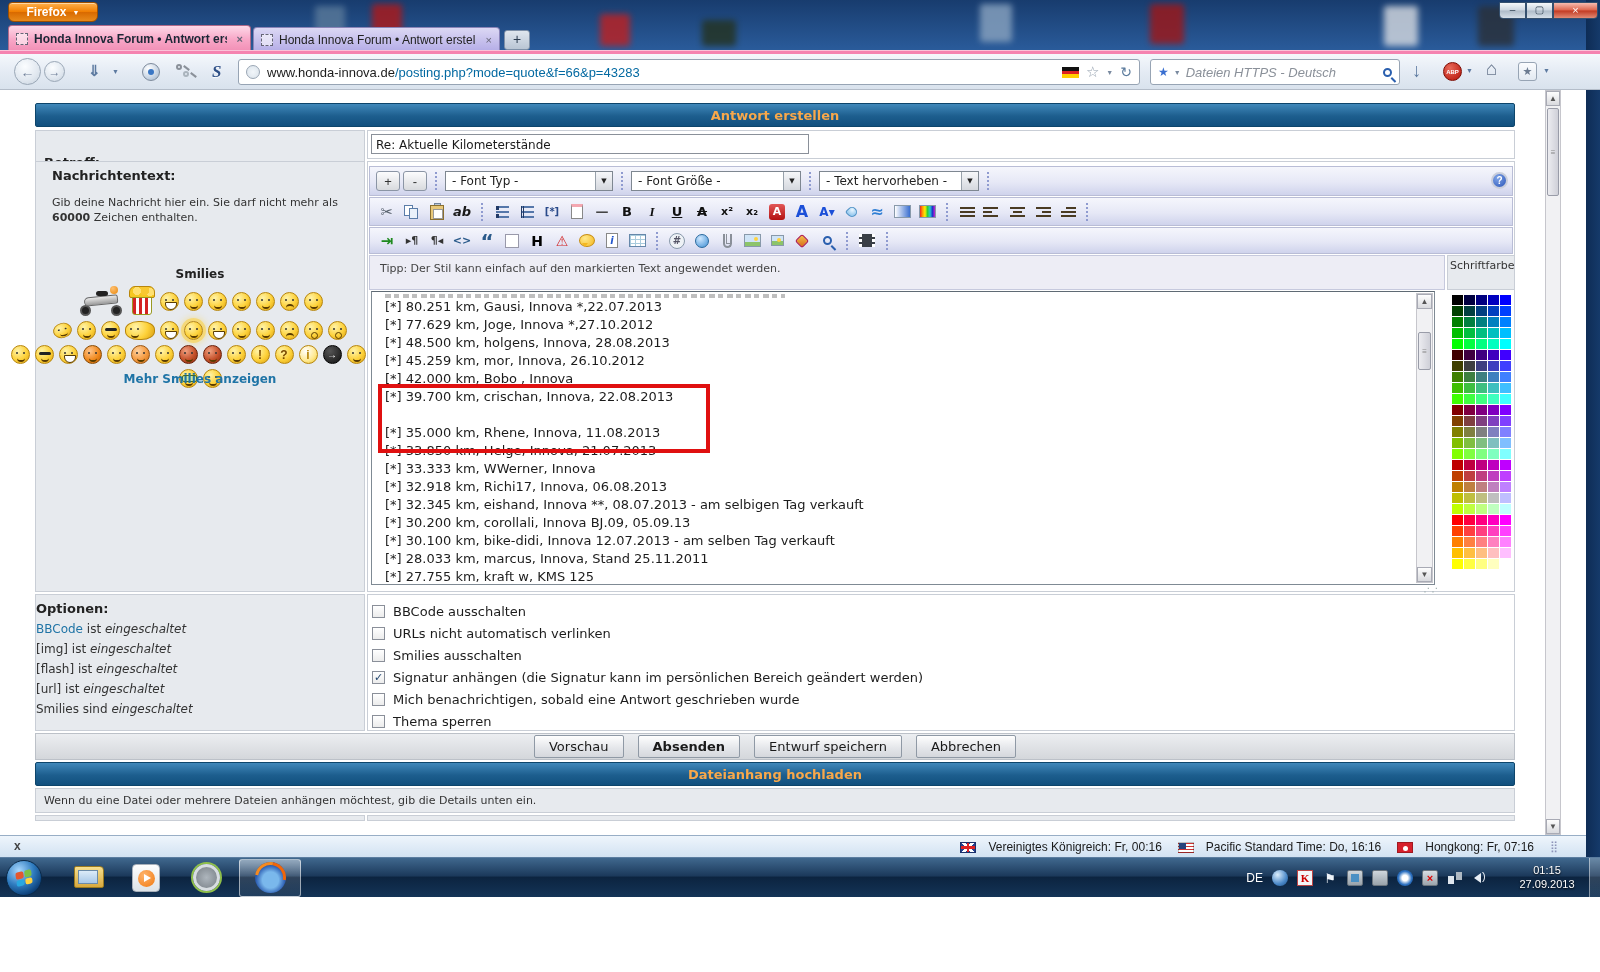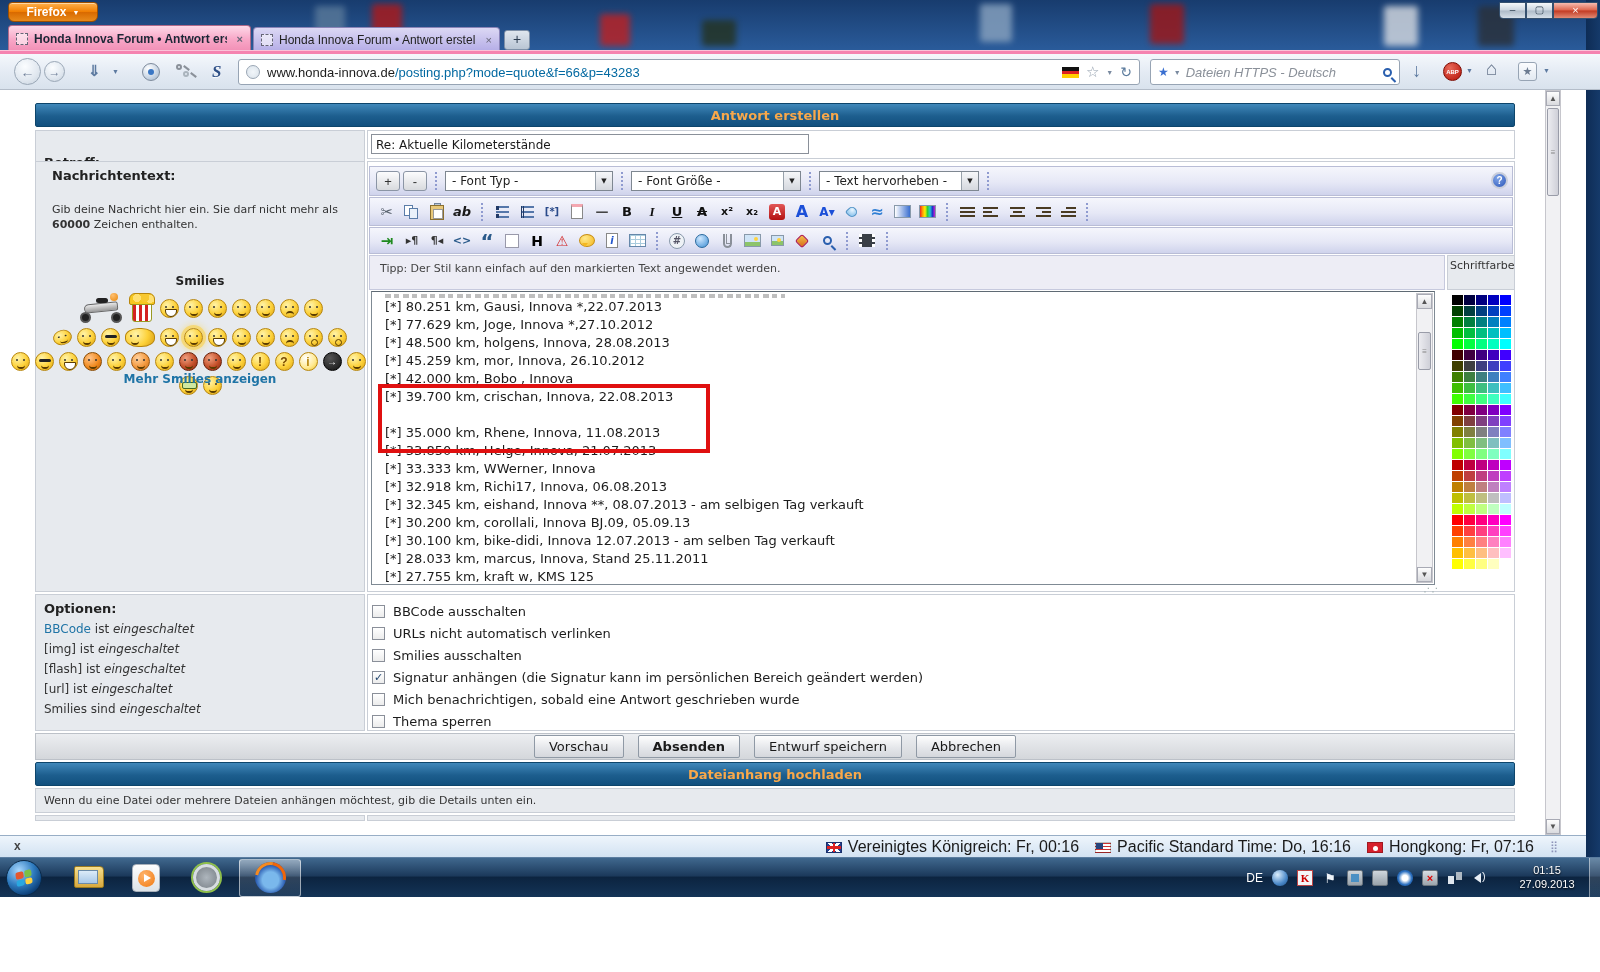--- a/index.html
+++ b/index.html
@@ -151,21 +151,21 @@
 .cbrow{display:flex;align-items:center;gap:8px;height:22px;font-size:13px;color:#1c1c1c;font-family:"DejaVu Sans",sans-serif}
 .cb{width:13px;height:13px;border:1px solid #8a8f99;background:linear-gradient(#fff,#ececec);display:inline-flex;align-items:center;justify-content:center;font-size:11px;color:#23466e;flex:none}
 .btnsbar{position:absolute;background:linear-gradient(#eceef1,#d4d7db);border:1px solid #bcc1c8;display:flex;align-items:center;justify-content:center;gap:14px}
 .pbtn{height:23px;padding:0 14px;background:linear-gradient(#fefefe,#e3e5e9 60%,#d5d8dd);border:1px solid #8f99a5;border-radius:2px;font-size:13px;color:#1a1a1a;font-family:"DejaVu Sans",sans-serif}
 .pbtn.bold{font-weight:bold}
 
 
 .addonbar{position:absolute;left:0;top:835px;width:1586px;height:22px;background:linear-gradient(#eef5fc,#d2e2f2);border-top:1px solid #98aec6;z-index:3}
 .addx{position:absolute;left:14px;top:3px;font-size:12px;color:#444;font-weight:bold}
 .clocks{position:absolute;right:52px;top:0;height:22px;display:flex;align-items:center;gap:16px}
-.clk{display:flex;align-items:center;gap:6px;font-size:16px;color:#1a1a1a}
+.clk{display:flex;align-items:center;gap:12px;font-size:12px;color:#1a1a1a}
 .flg{width:16px;height:11px;position:relative;flex:none;border:1px solid rgba(0,0,0,.25)}
 .f-gb{background:#23408f}
 .f-gb::before{content:"";position:absolute;inset:0;background:linear-gradient(45deg,transparent 42%,#fff 42% 58%,transparent 58%),linear-gradient(-45deg,transparent 42%,#fff 42% 58%,transparent 58%)}
 .f-gb::after{content:"";position:absolute;inset:0;background:linear-gradient(transparent 36%,#d22 36% 64%,transparent 64%),linear-gradient(90deg,transparent 40%,#d22 40% 60%,transparent 60%)}
 .f-us{background:repeating-linear-gradient(#c33 0 1.5px,#fff 1.5px 3px)}
 .f-us::before{content:"";position:absolute;left:0;top:0;width:7px;height:6px;background:#26437c}
 .f-hk{background:#d6202c}
 .f-hk::before{content:"";position:absolute;left:5px;top:3px;width:5px;height:5px;border-radius:50%;background:#fff}
 .grapes{position:absolute;right:28px;top:4px;color:#8d93b8;font-size:11px}
 .taskbar{position:absolute;left:0;top:857px;width:1600px;height:40px;background:linear-gradient(#40688e,#1c3a5c 45%,#0c2440 50%,#143457);border-top:1px solid #5b7da0;z-index:4}
@@ -284,21 +284,21 @@
   </div>
 
   <div class="gcell" style="left:35px;top:130px;width:330px;height:29px;padding:22px 8px">
     <span class="lbl">Betreff:</span>
   </div>
   <div class="wcell" style="left:367px;top:130px;width:1148px;height:29px"></div>
   <div class="inputbox" style="left:371px;top:134px;width:438px;height:20px">Re: Aktuelle Kilometerstände</div>
 
   <div class="gcell" style="left:35px;top:161px;width:330px;height:431px;padding:6px 16px">
     <div class="lbl">Nachrichtentext:</div>
-    <div class="desc" style="margin-top:19px"><span>Gib deine Nachricht hier ein. Sie darf nicht mehr als </span><b>60000</b><span> Zeichen enthalten.</span></div>
+    <div class="desc" style="margin-top:12px"><span>Gib deine Nachricht hier ein. Sie darf nicht mehr als </span><b>60000</b><span> Zeichen enthalten.</span></div>
     <div class="lbl" style="text-align:center;margin-top:42px;font-size:12px">Smilies</div>
     <div id="smiliesGrid">
         <div class="smrow">
           <span class="scooter">
             <i class="w w1"></i>
             <i class="w w2"></i>
             <i class="bd"></i>
             <i class="seat"></i>
             <i class="head"></i>
           </span>
@@ -599,21 +599,21 @@
       <div class="prow"><span class="pcell" style="background: rgb(191, 128, 0);"></span><span class="pcell" style="background: rgb(191, 128, 64);"></span><span class="pcell" style="background: rgb(191, 128, 128);"></span><span class="pcell" style="background: rgb(191, 128, 191);"></span><span class="pcell" style="background: rgb(191, 128, 255);"></span></div>
       <div class="prow"><span class="pcell" style="background: rgb(191, 191, 0);"></span><span class="pcell" style="background: rgb(191, 191, 64);"></span><span class="pcell" style="background: rgb(191, 191, 128);"></span><span class="pcell" style="background: rgb(191, 191, 191);"></span><span class="pcell" style="background: rgb(191, 191, 255);"></span></div>
       <div class="prow"><span class="pcell" style="background: rgb(191, 255, 0);"></span><span class="pcell" style="background: rgb(191, 255, 64);"></span><span class="pcell" style="background: rgb(191, 255, 128);"></span><span class="pcell" style="background: rgb(191, 255, 191);"></span><span class="pcell" style="background: rgb(191, 255, 255);"></span></div>
       <div class="prow"><span class="pcell" style="background: rgb(255, 0, 0);"></span><span class="pcell" style="background: rgb(255, 0, 64);"></span><span class="pcell" style="background: rgb(255, 0, 128);"></span><span class="pcell" style="background: rgb(255, 0, 191);"></span><span class="pcell" style="background: rgb(255, 0, 255);"></span></div>
       <div class="prow"><span class="pcell" style="background: rgb(255, 64, 0);"></span><span class="pcell" style="background: rgb(255, 64, 64);"></span><span class="pcell" style="background: rgb(255, 64, 128);"></span><span class="pcell" style="background: rgb(255, 64, 191);"></span><span class="pcell" style="background: rgb(255, 64, 255);"></span></div>
       <div class="prow"><span class="pcell" style="background: rgb(255, 128, 0);"></span><span class="pcell" style="background: rgb(255, 128, 64);"></span><span class="pcell" style="background: rgb(255, 128, 128);"></span><span class="pcell" style="background: rgb(255, 128, 191);"></span><span class="pcell" style="background: rgb(255, 128, 255);"></span></div>
       <div class="prow"><span class="pcell" style="background: rgb(255, 191, 0);"></span><span class="pcell" style="background: rgb(255, 191, 64);"></span><span class="pcell" style="background: rgb(255, 191, 128);"></span><span class="pcell" style="background: rgb(255, 191, 191);"></span><span class="pcell" style="background: rgb(255, 191, 255);"></span></div>
       <div class="prow"><span class="pcell" style="background: rgb(255, 255, 0);"></span><span class="pcell" style="background: rgb(255, 255, 64);"></span><span class="pcell" style="background: rgb(255, 255, 128);"></span><span class="pcell" style="background: rgb(255, 255, 191);"></span><span class="pcell" style="background: rgb(255, 255, 255);"></span></div>
     </div>
 
-  <div class="gcell" style="left:35px;top:594px;width:330px;height:137px;padding:6px 8px">
+  <div class="gcell" style="left:35px;top:594px;width:330px;height:137px;padding:6px 0">
     <div class="lbl">Optionen:</div>
     <div id="optList" style="margin-top:6px">
         <div class="optrow"><span class="olink">BBCode</span> ist <span class="oital">eingeschaltet</span></div>
         <div class="optrow"><span>[img]</span> ist <span class="oital">eingeschaltet</span></div>
         <div class="optrow"><span>[flash]</span> ist <span class="oital">eingeschaltet</span></div>
         <div class="optrow"><span>[url]</span> ist <span class="oital">eingeschaltet</span></div>
         <div class="optrow"><span>Smilies</span> sind <span class="oital">eingeschaltet</span></div>
       </div>
   </div>
   <div class="wcell" style="left:367px;top:594px;width:1148px;height:137px">

